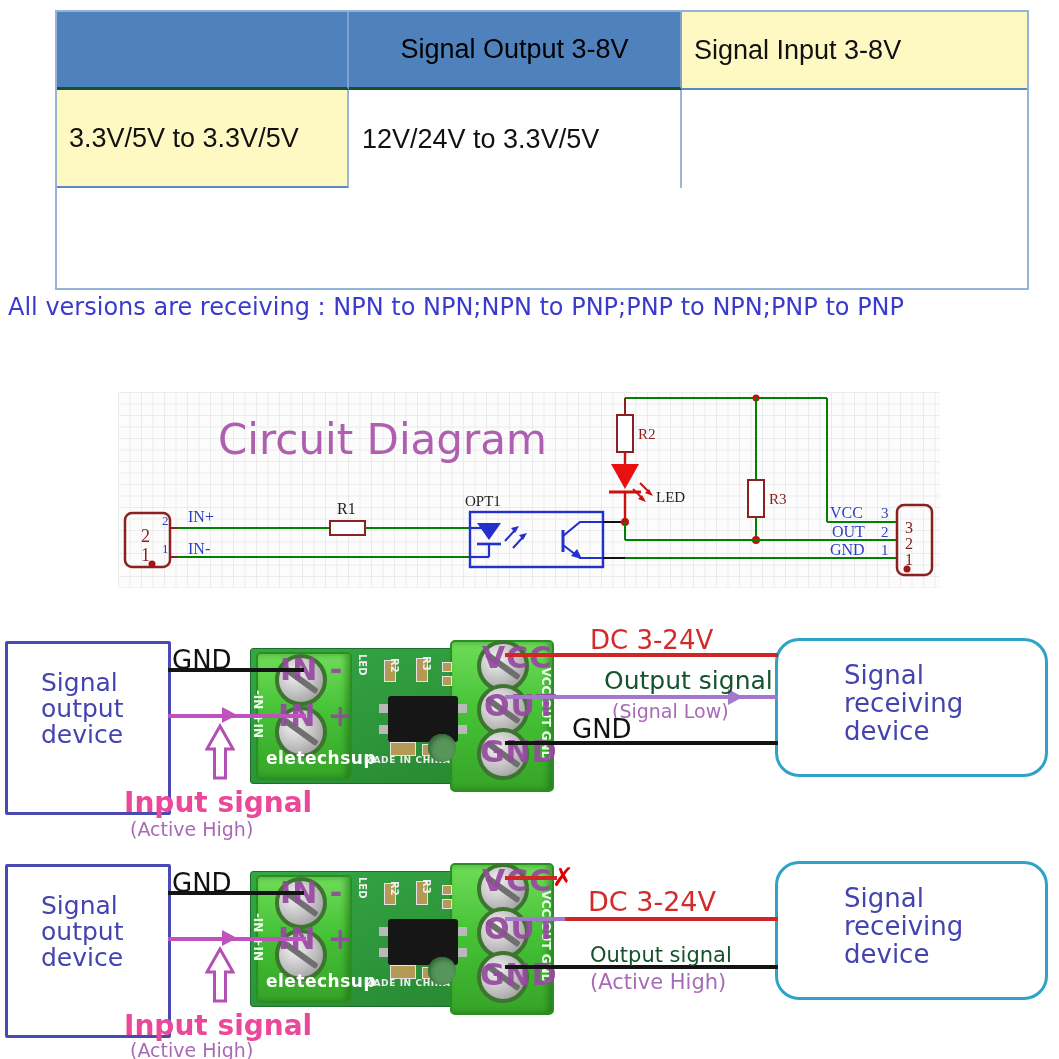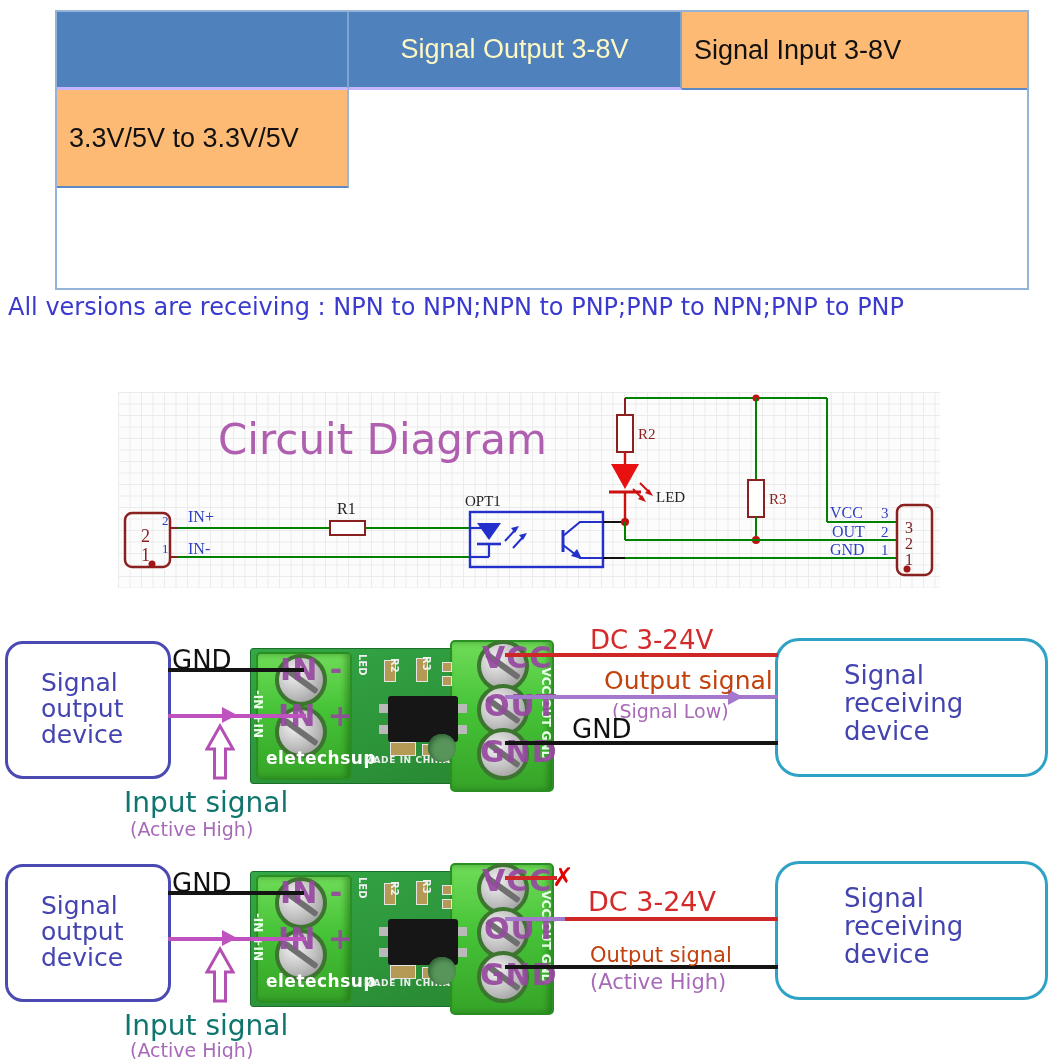--- a/index.html
+++ b/index.html
@@ -2,57 +2,57 @@
 <html><head>
 <meta charset="utf-8">
 <style>
   html,body{margin:0;padding:0;background:#fff;}
   #stage{position:relative;width:1059px;height:1059px;background:#fff;overflow:hidden;
          font-family:"DejaVu Sans",sans-serif;}
   
   #spec-table{position:absolute;left:55px;top:10px;width:970px;height:276px;
     display:grid;grid-template-columns:292px 333px 345px;grid-template-rows:78px 98px 100px;
     border:2px solid #95b3d7;font-family:"Liberation Sans",sans-serif;font-size:27px;color:#111;}
-  .th{background:#4f81bd;color:#fef9c3;display:flex;align-items:center;justify-content:center;
-      border-right:2px solid #7fa3cf;border-bottom:3px solid #c4b5fd;}
+  .th{background:#4f81bd;color:#000000;display:flex;align-items:center;justify-content:center;
+      border-right:2px solid #7fa3cf;border-bottom:3px solid #14532d;}
   .th:last-child{border-right:none;}
   .td{display:flex;align-items:center;padding-left:13px;border-right:2px solid #9cb6da;}
   .td:nth-child(3n){border-right:none;}
-  .r1{background:#fdba74;border-bottom:2px solid #5b8ac2;padding-left:12px;}
+  .r1{background:#fef9c3;border-bottom:2px solid #5b8ac2;padding-left:12px;}
   .r2{background:#ffffff;}
   
   #note{position:absolute;left:8px;top:293px;font-size:24px;color:#3a3ace;letter-spacing:0px;white-space:nowrap;}
   
   #schem{position:absolute;left:118px;top:392px;width:822px;height:196px;background:#fcfcfc;
     background-image:linear-gradient(#ebebeb 1px,transparent 1px),linear-gradient(90deg,#ebebeb 1px,transparent 1px);
     background-size:11.5px 11.5px;}
   #schem svg{position:absolute;left:0;top:0;}
   .st-title{font-family:"DejaVu Sans",sans-serif;font-size:42px;fill:#b05fb0;}
   .st-ser{font-family:"Liberation Serif",serif;}
   
   .devbox{position:absolute;background:#fff;box-sizing:border-box;}
-  .outbox{width:166px;height:138px;border:3.5px solid #4a4ab2;border-radius:18px;
+  .outbox{width:166px;height:174px;border:3.5px solid #4a4ab2;border-radius:2px;
     padding:26px 8px 0 33px;font-size:25px;line-height:26px;color:#4444b0;}
   .inbox{width:273px;height:139px;border:3.5px solid #2fa3c6;border-radius:24px;
     padding:20px 8px 0 66px;font-size:26px;line-height:28px;color:#4444b0;}
   
   .wire{position:absolute;z-index:5;}
   .wblack{height:3.5px;background:#141414;}
   .wred{height:4px;background:#cf2626;}
   .wmag{height:3.5px;background:#bf52bf;}
   .wpur{height:4px;background:#a478cc;}
   .ah{position:absolute;z-index:6;width:0;height:0;border-top:8px solid transparent;border-bottom:8px solid transparent;}
   .ah-mag{border-left:15px solid #bf52bf;}
   .ah-pur{border-left:15px solid #a478cc;}
   .lbl{position:absolute;white-space:nowrap;z-index:7;}
   .lbl-gnd{font-size:26px;color:#111;}
   .lbl-dc{font-size:26px;color:#d42a2a;}
-  .lbl-outsig{font-size:25px;color:#c2410c;}
+  .lbl-outsig{font-size:25px;color:#14532d;}
   .lbl-mode{font-size:19px;color:#a86ab8;}
-  .lbl-insig{font-size:28px;color:#0f766e;}
+  .lbl-insig{font-size:28px;color:#ec4899;font-weight:bold;}
   .lbl-x{font-size:26px;font-weight:bold;color:#e00000;}
   .uparrow{position:absolute;z-index:6;}
   
   .module{position:absolute;width:302px;height:152px;z-index:2;}
   .board{position:absolute;left:0;top:10px;width:298px;height:134px;border-radius:3px;
     background:linear-gradient(160deg,#34a746 0%,#2c9339 60%,#27842f 100%);border:1px solid #1c6f2b;}
   .tblock{position:absolute;border:2px solid #2a8f22;border-radius:5px;z-index:3;
     background:linear-gradient(180deg,#6fdc58 0%,#46c337 45%,#36a428 100%);box-shadow:inset -4px 0 6px rgba(20,80,10,.45);}
   .tb-left{left:6px;top:14px;width:92px;height:124px;}
   .tb-right{left:200px;top:2px;width:100px;height:148px;}
@@ -79,20 +79,21 @@
 </head>
 <body>
 
 <div id="stage">
 
   <div id="spec-table">
     <div class="th"></div>
     <div class="th">Signal Output 3-8V</div>
     <div class="td r1">Signal Input 3-8V</div>
     <div class="td r1">3.3V/5V to 3.3V/5V</div>
+    <div class="td r2">12V/24V to 3.3V/5V</div>
   </div>
 
   <div id="note">All versions are receiving : NPN to NPN;NPN to PNP;PNP to NPN;PNP to PNP</div>
 
   <div id="schem">
     <svg width="822" height="196" viewBox="0 0 822 196">
       <text class="st-title" x="100" y="62">Circuit Diagram</text>
 
       <rect x="7" y="121" width="45" height="54" rx="7" fill="none" stroke="#8b2020" stroke-width="2.5"></rect>
       <text class="st-ser" x="23" y="150" font-size="18" fill="#8b2020">2</text>

